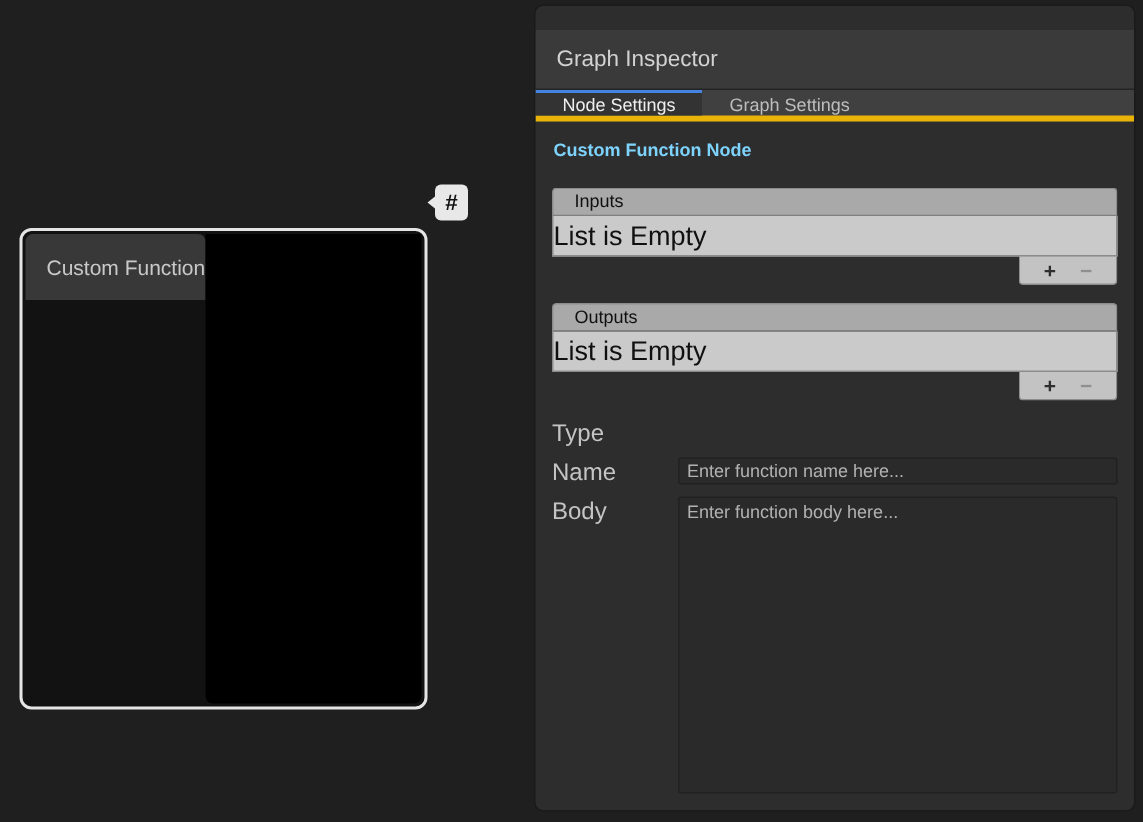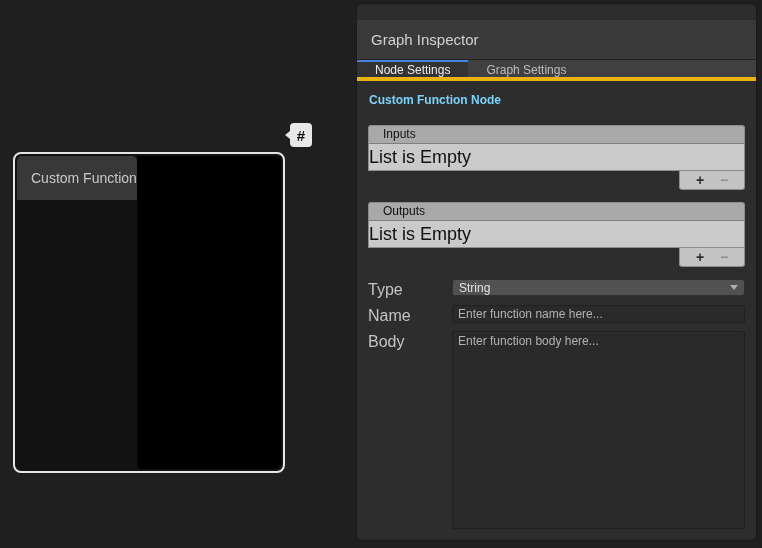--- a/index.html
+++ b/index.html
@@ -211,24 +211,20 @@
         <div class="rlist-footer-row">
           <div class="rlist-footer">
             <button class="rlist-btn add">+</button>
             <button class="rlist-btn remove">−</button>
           </div>
         </div>
       </div>
 
       <div class="field-row">
         <div class="field-label">Type</div>
-        <div class="dropdown">
-          <span class="dd-value">String</span>
-          <span class="dd-arrow"></span>
-        </div>
       </div>
 
       <div class="field-row">
         <div class="field-label">Name</div>
         <input class="text-input" type="text" placeholder="Enter function name here..." style="">
       </div>
 
       <div class="field-row">
         <div class="field-label">Body</div>
         <textarea class="text-area" placeholder="Enter function body here..." style=""></textarea>

